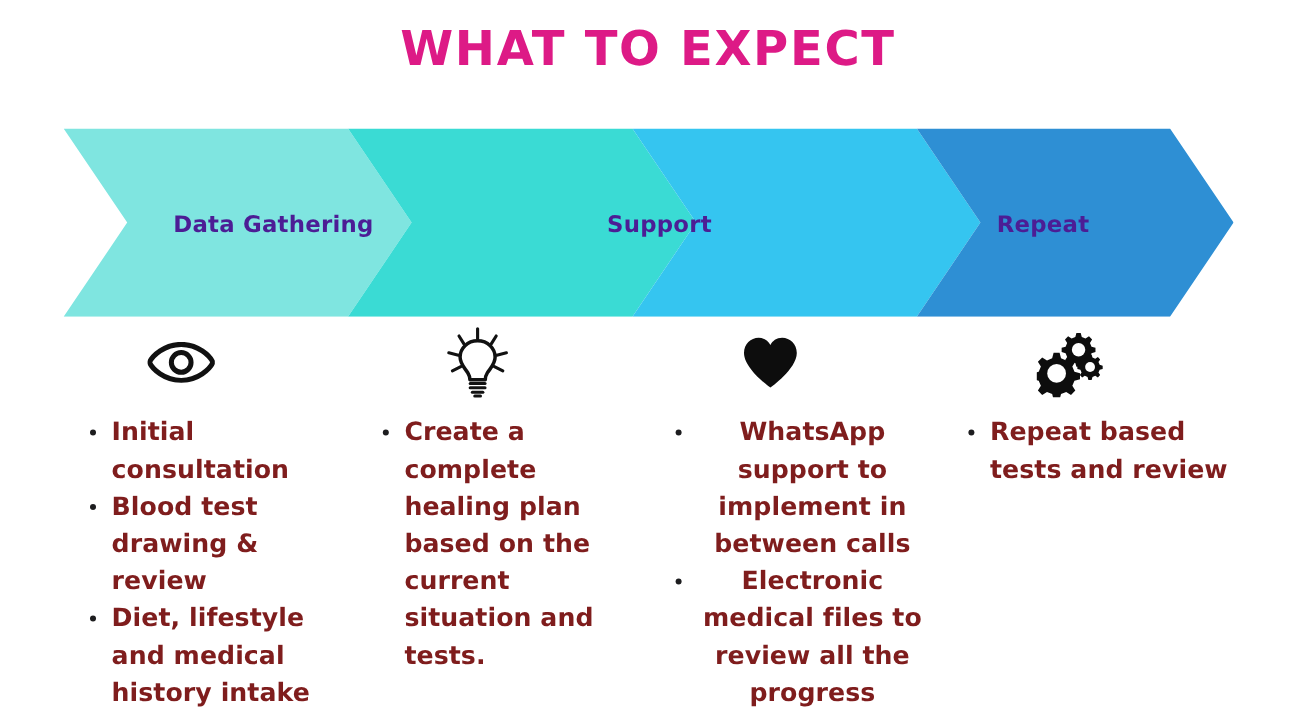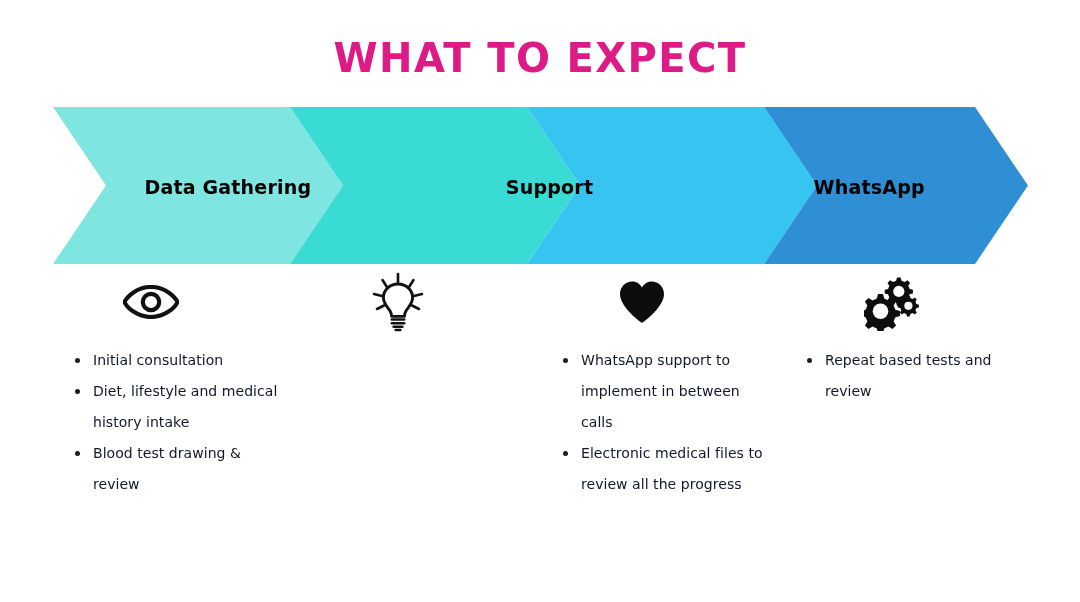--- a/index.html
+++ b/index.html
@@ -17,21 +17,21 @@
     width: 1080px;
     height: 602px;
     background: #ffffff;
     overflow: hidden;
   }
 
   
   .page-title {
     position: absolute;
     left: 0;
-    top: 33px;
+    top: 16px;
     width: 1080px;
     text-align: center;
     font-family: "DejaVu Sans", "Liberation Sans", sans-serif;
     font-size: 40px;
     font-weight: bold;
     letter-spacing: 1.4px;
     color: #DD1A86;
     line-height: 50px;
   }
 
@@ -54,21 +54,21 @@
     display: flex;
   }
   .banner-label {
     flex: 1 1 0;
     display: flex;
     align-items: center;
     justify-content: center;
     font-family: "DejaVu Sans", "Liberation Sans", sans-serif;
     font-size: 19px;
     font-weight: bold;
-    color: #000000;
+    color: #4c1d95;
     letter-spacing: 0.2px;
     padding-top: 2px;
   }
   .banner-label.seg1 { padding-left: 16px; }
   .banner-label.seg2 { padding-left: 4px; }
   .banner-label.seg3 { padding-left: 2px; }
   .banner-label.seg4 { padding-left: 2px; }
 
   
   .columns {
@@ -99,39 +99,40 @@
 
   .bullets {
     list-style: none;
     margin-top: 7px;
     padding: 0;
   }
   .bullets li {
     position: relative;
     padding-left: 22px;
     font-family: "DejaVu Sans", "Liberation Sans", sans-serif;
-    font-size: 14px;
+    font-size: 21px;
     line-height: 31px;
-    color: #0f172a;
+    color: #7f1d1d;
     letter-spacing: 0.05px;
+    font-weight: bold;
   }
   .bullets li::before {
     content: "";
     position: absolute;
     left: 4px;
     top: 13px;
     width: 5px;
     height: 5px;
     border-radius: 50%;
     background: #1d1d1f;
   }
 
   .col1 .bullets { margin-left: 18px; width: 212px; }
   .col2 .bullets { margin-left: 16px; width: 206px; }
-  .col3 .bullets { margin-left: 14px; width: 214px; }
+  .col3 .bullets { margin-left: 14px; width: 214px; text-align: center; }
   .col4 .bullets { margin-left: 12px; width: 228px; }
 </style>
 </head>
 <body>
 
 <div id="page">
 
   <div class="page-title" style="color: rgb(221, 26, 134);">WHAT TO EXPECT</div>
 
   <div class="banner">
@@ -143,36 +144,36 @@
 
       <polygon points="474,0 711,0 764,78.5 711,157 474,157 527,78.5" fill="#35C5F0"></polygon>
 
       <polygon points="711,0 922,0 975,78.5 922,157 711,157 764,78.5" fill="#2E8FD4"></polygon>
     </svg>
   </div>
 
   <div class="banner-labels">
     <div class="banner-label seg1">Data Gathering</div>
     <div class="banner-label seg2">Support</div>
-    <div class="banner-label seg3">WhatsApp</div>
+    <div class="banner-label seg3">Repeat</div>
   </div>
 
   <div class="columns">
 
     <div class="col col1">
       <div class="icon-wrap c1">
         <svg width="56" height="34" viewBox="0 0 56 34" xmlns="http://www.w3.org/2000/svg">
           <path d="M28 2 C14 2 4 11.5 1.5 17 C4 22.5 14 32 28 32 C42 32 52 22.5 54.5 17 C52 11.5 42 2 28 2 Z" fill="none" stroke="#111111" stroke-width="4.2" stroke-linejoin="round"></path>
           <circle cx="28" cy="17" r="8.2" fill="none" stroke="#111111" stroke-width="4.2"></circle>
         </svg>
       </div>
       <ul class="bullets">
         <li>Initial consultation</li>
+        <li>Blood test drawing &amp; review</li>
         <li>Diet, lifestyle and medical history intake</li>
-        <li>Blood test drawing &amp; review</li>
       </ul>
     </div>
 
     <div class="col col2">
       <div class="icon-wrap c2">
         <svg width="56" height="60" viewBox="0 0 56 60" xmlns="http://www.w3.org/2000/svg">
           <g stroke="#111111" stroke-width="2.6" stroke-linecap="round" fill="none">
             <line x1="28" y1="2" x2="28" y2="10"></line>
             <line x1="12.5" y1="8" x2="16.6" y2="14.5"></line>
             <line x1="43.5" y1="8" x2="39.4" y2="14.5"></line>
@@ -183,20 +184,23 @@
           </g>
           <path d="M28 12 C19.4 12 13.4 18.4 13.4 25.6 C13.4 31.6 17.6 35 19.8 38.6 C21.2 40.9 21.6 42.8 21.6 44.4 L34.4 44.4 C34.4 42.8 34.8 40.9 36.2 38.6 C38.4 35 42.6 31.6 42.6 25.6 C42.6 18.4 36.6 12 28 12 Z" fill="none" stroke="#111111" stroke-width="2.9" stroke-linejoin="round"></path>
           <g stroke="#111111" stroke-width="2.5" stroke-linecap="round">
             <line x1="21.8" y1="47.5" x2="34.2" y2="47.5"></line>
             <line x1="21.8" y1="51.2" x2="34.2" y2="51.2"></line>
             <line x1="23.6" y1="54.8" x2="32.4" y2="54.8"></line>
             <line x1="25.6" y1="58" x2="30.4" y2="58"></line>
           </g>
         </svg>
       </div>
+      <ul class="bullets">
+        <li>Create a complete healing plan based on the current situation and tests.</li>
+      </ul>
     </div>
 
     <div class="col col3">
       <div class="icon-wrap c3">
         <svg width="48" height="44" viewBox="0 0 48 44" xmlns="http://www.w3.org/2000/svg">
           <path d="M24 43 C24 43 2 27.5 2 14.2 C2 6.8 7.6 1.5 14.2 1.5 C19 1.5 22.2 4.2 24 7.4 C25.8 4.2 29 1.5 33.8 1.5 C40.4 1.5 46 6.8 46 14.2 C46 27.5 24 43 24 43 Z" fill="#0d0d0d"></path>
         </svg>
       </div>
       <ul class="bullets">
         <li>WhatsApp support to implement in between calls</li>

